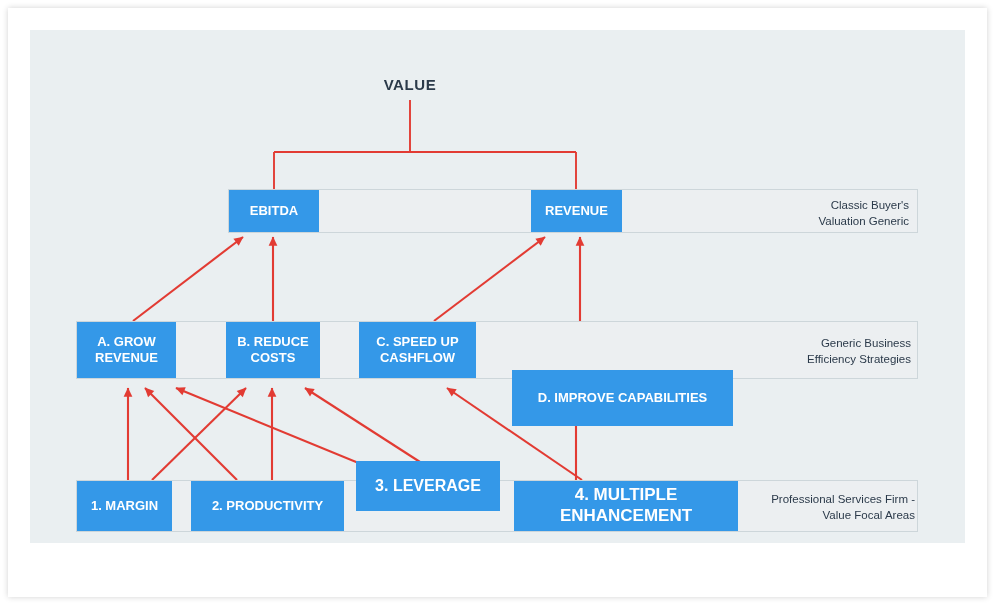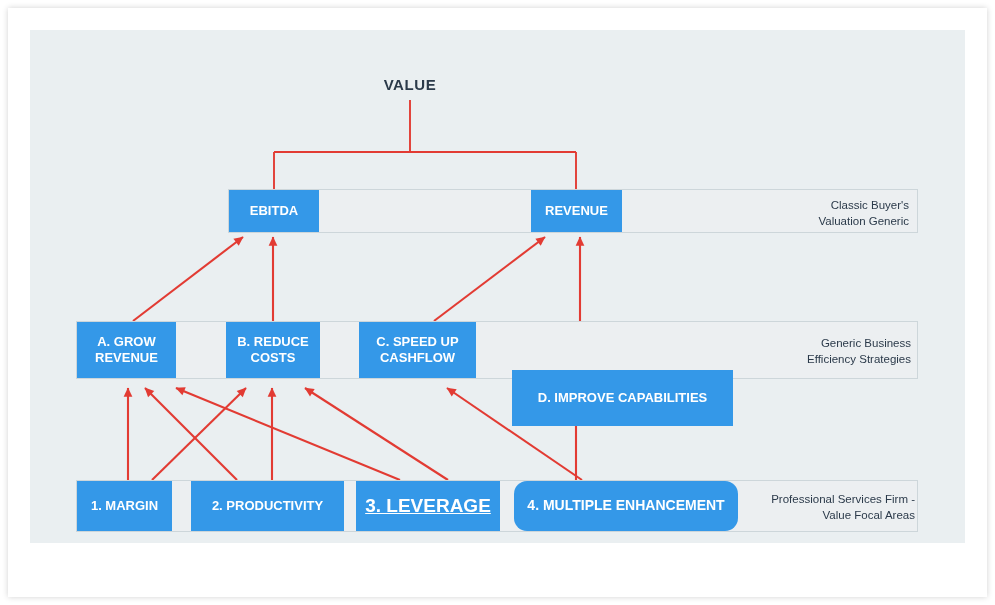--- a/index.html
+++ b/index.html
@@ -113,22 +113,22 @@
   #box-a { left: 77px;  top: 322px; width: 99px;  height: 56px; font-size: 13px; }
   #box-b { left: 226px; top: 322px; width: 94px;  height: 56px; font-size: 13px; }
   #box-c { left: 359px; top: 322px; width: 117px; height: 56px; font-size: 13px; }
   #box-d { left: 512px; top: 322px; width: 221px; height: 56px; font-size: 13px; margin-top: 48px; }
   #caption-strategies { right: 82px; top: 336px; width: 230px; }
 
   
   #band-focal { left: 76px; top: 480px; width: 842px; height: 52px; }
   #box-1 { left: 77px;  top: 481px; width: 95px;  height: 50px; font-size: 13px; text-align: center; }
   #box-2 { left: 191px; top: 481px; width: 153px; height: 50px; font-size: 13px; }
-  #box-3 { left: 356px; top: 481px; width: 144px; height: 50px; font-size: 19px; text-decoration: underline; }
-  #box-4 { left: 514px; top: 481px; width: 224px; height: 50px; font-size: 14px; border-radius: 13px; }
+  #box-3 { left: 356px; top: 461px; width: 144px; height: 50px; font-size: 16px; }
+  #box-4 { left: 514px; top: 481px; width: 224px; height: 50px; font-size: 17px; }
   #caption-focal { right: 78px; top: 492px; width: 230px; }
 </style>
 </head>
 <body>
 
 <div id="canvas">
 
   <div id="outer-frame"></div>
 
   <div id="diagram-panel"></div>

